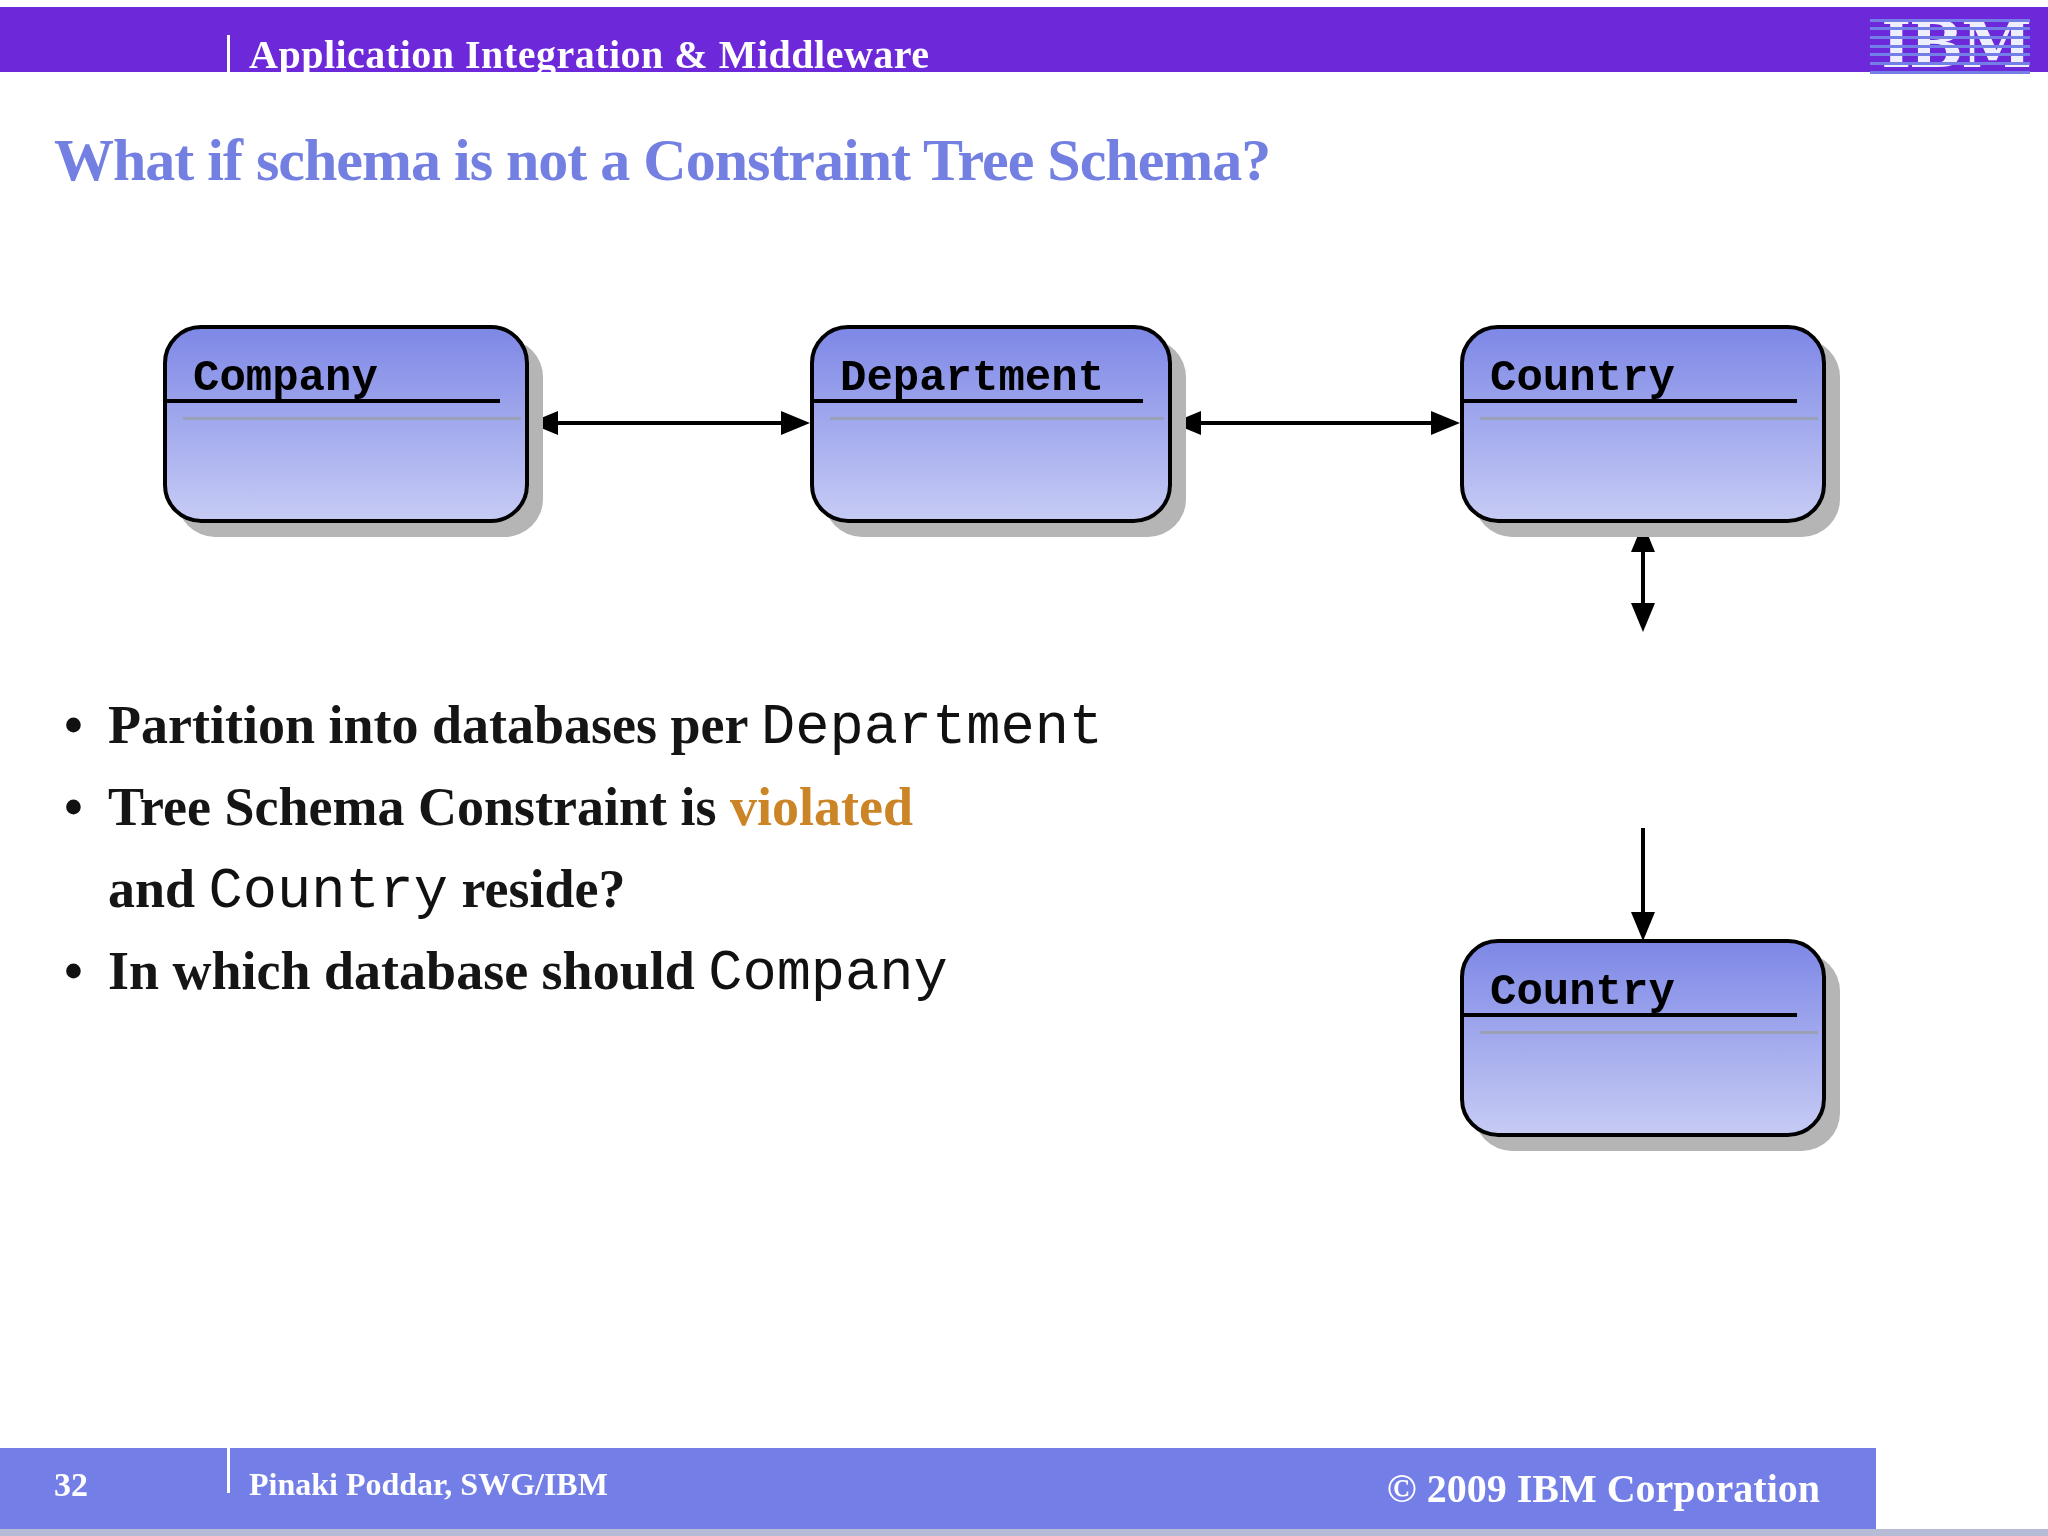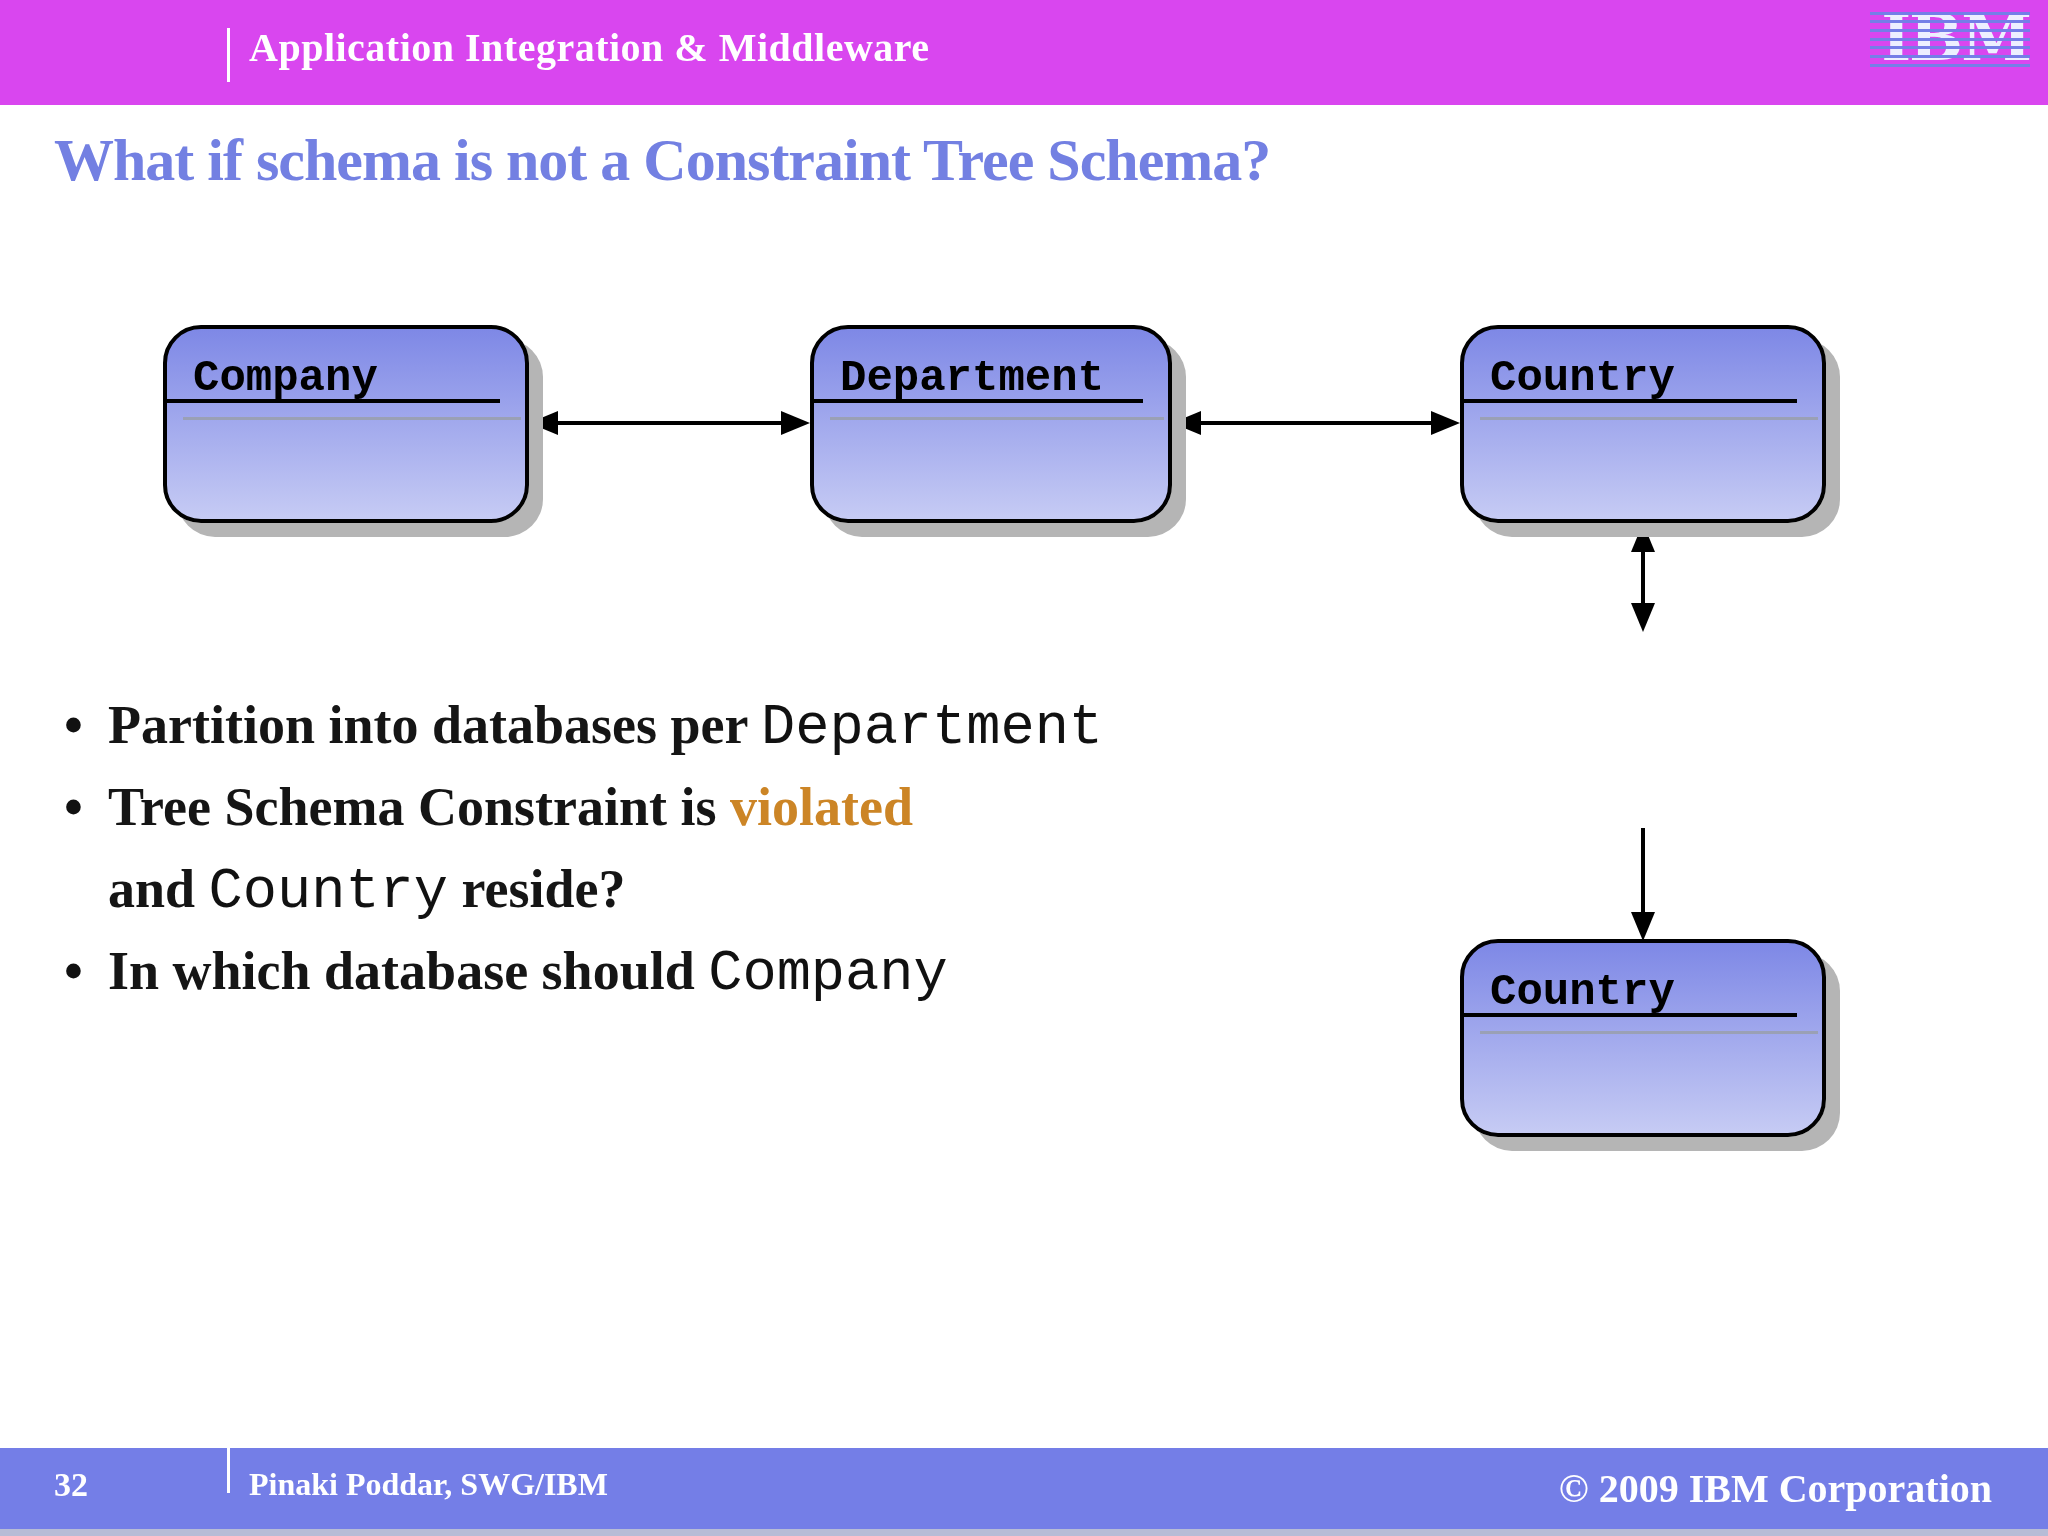--- a/index.html
+++ b/index.html
@@ -4,22 +4,22 @@
 <style>
   html,body { margin:0; padding:0; background:#888; }
   .slide {
     position:relative; width:2048px; height:1536px;
     background:#ffffff; overflow:hidden;
     font-family:"Liberation Serif", serif;
   }
 
   
   .topbar {
-    position:absolute; left:0; top:0; width:2048px; height:105px;
-    background:#d946ef;
+    position:absolute; left:0; top:7px; width:2048px; height:65px;
+    background:#6d28d9;
   }
   .topbar-rule {
     position:absolute; left:227px; top:28px; width:3px; height:54px;
     background:#ffffff;
   }
   .topbar-title {
     position:absolute; left:249px; top:24px; margin:0;
     font-size:40px; font-weight:bold; color:#ffffff; letter-spacing:0.5px;
     white-space:nowrap;
   }
@@ -81,21 +81,21 @@
     display:inline-block; width:44px;
     font-size:54px; font-weight:bold; color:#111; vertical-align:baseline;
   }
   .indent { display:inline-block; width:44px; }
   .t-serif  { font-family:"Liberation Serif", serif; font-weight:bold; font-size:54px; color:#151515; }
   .t-mono   { font-family:"Liberation Mono", monospace; font-weight:normal; font-size:57px; color:#111; }
   .t-accent { font-family:"Liberation Serif", serif; font-weight:bold; font-size:54px; color:#cc8526; }
 
   
   .bottombar {
-    position:absolute; left:0; top:1448px; width:2048px; height:81px;
+    position:absolute; left:0; top:1448px; width:1876px; height:81px;
     background:#747ee7;
   }
   .page-num {
     position:absolute; left:54px; top:18px;
     font-size:34px; font-weight:bold; color:#ffffff;
   }
   .bottom-rule {
     position:absolute; left:227px; top:0; width:3px; height:45px; background:#ffffff;
   }
   .author {

